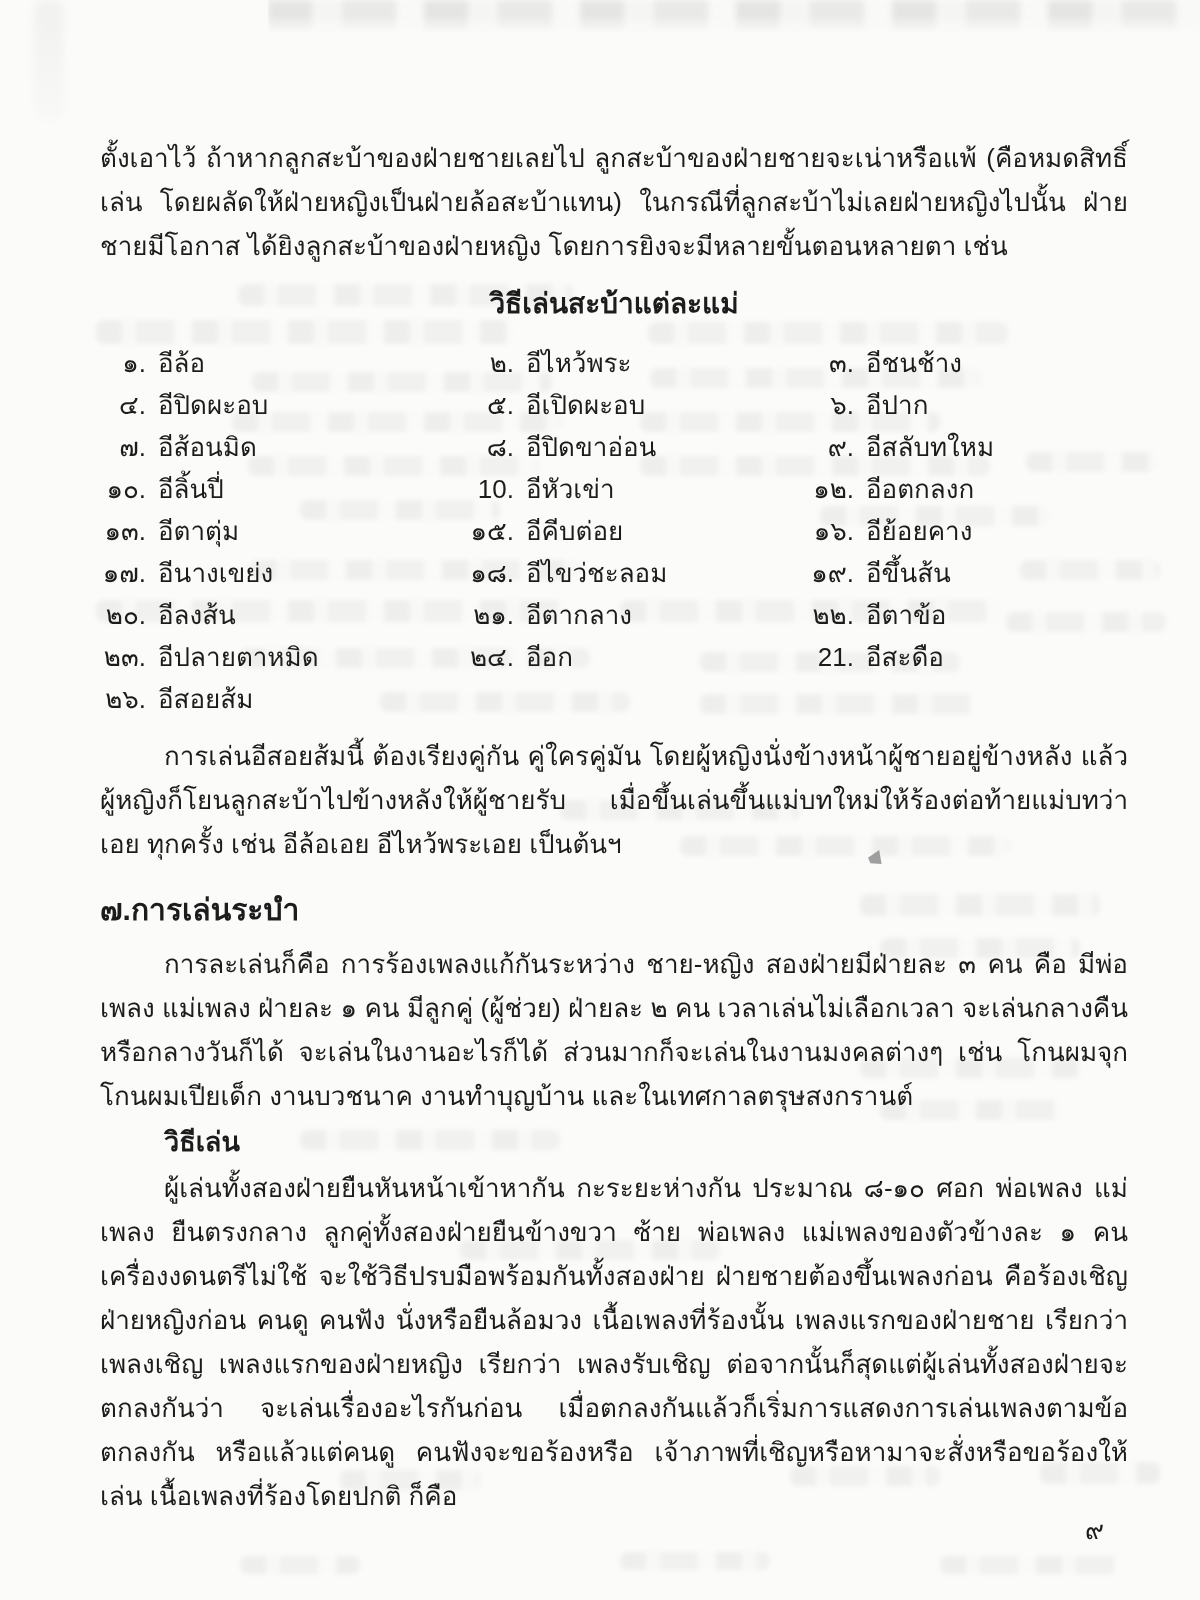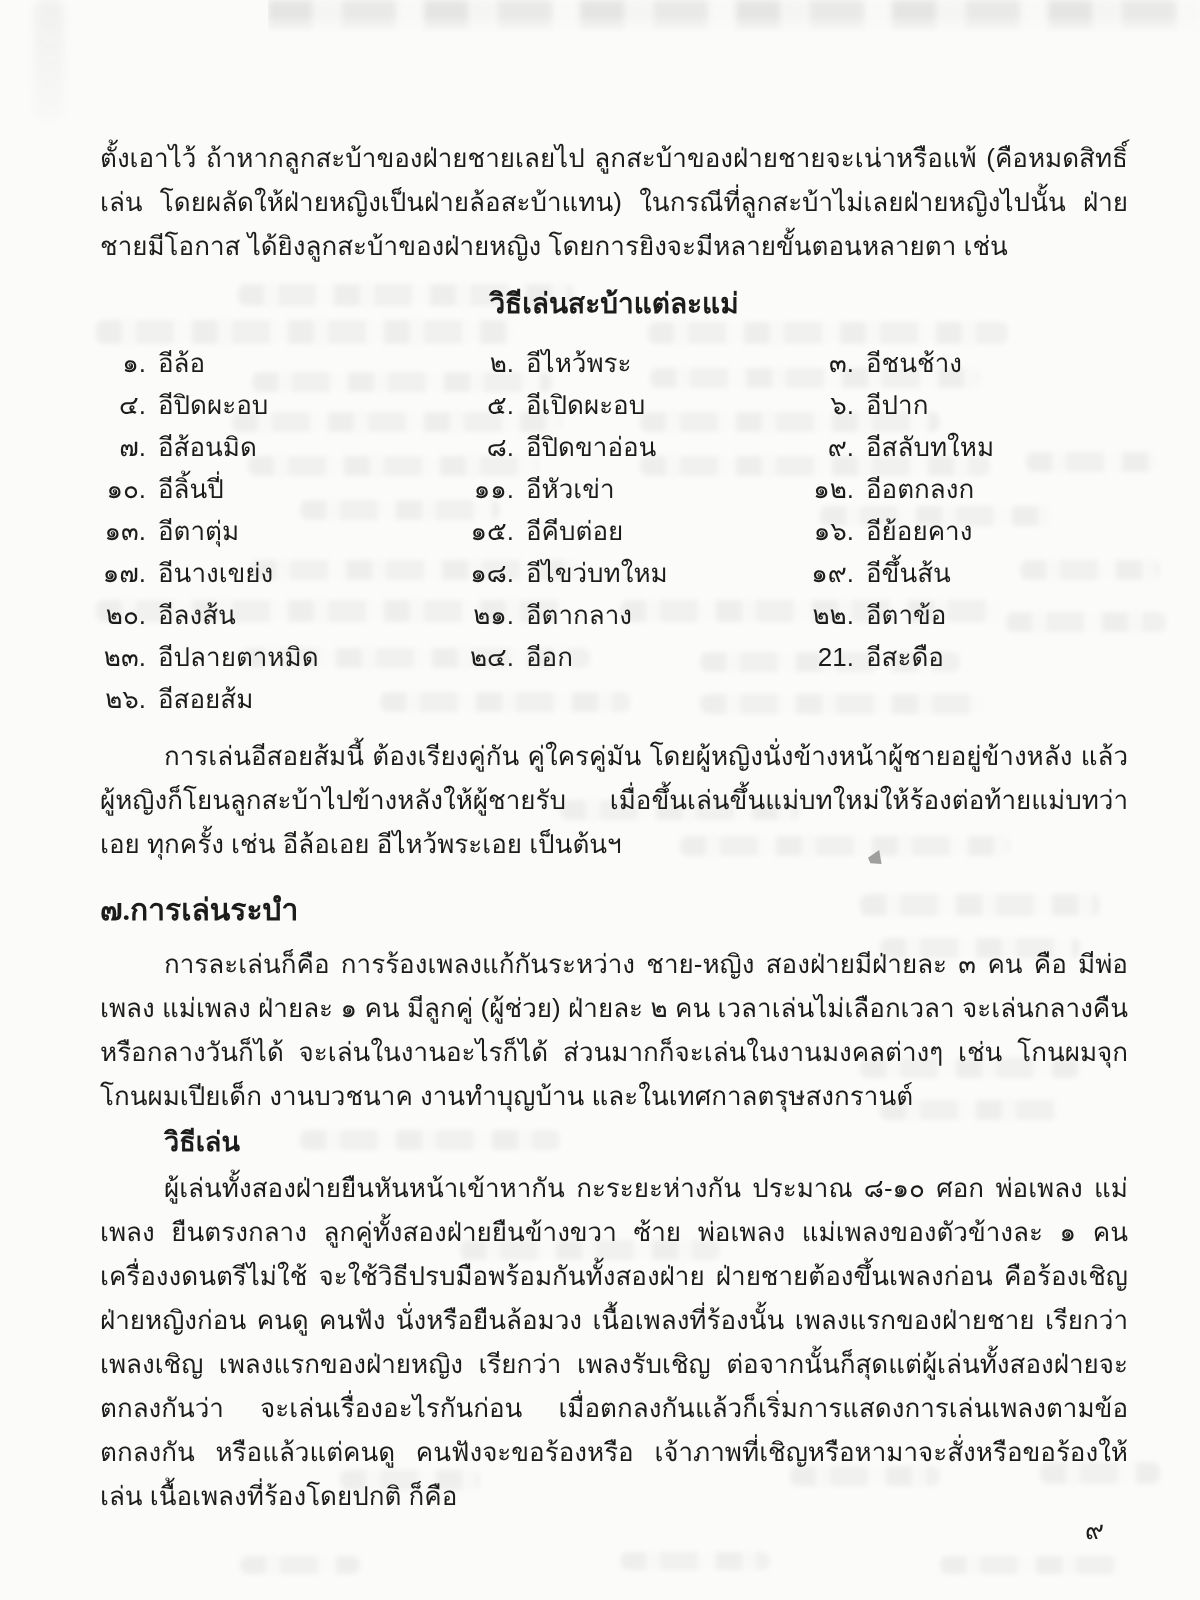--- a/index.html
+++ b/index.html
@@ -41,21 +41,20 @@
     width:58px; flex:none;
     text-align:right;
     padding-right:12px;
     box-sizing:border-box;
   }
   .section-heading {
     font-weight:bold;
     font-size:30px;
     margin:22px 0 10px 0;
     line-height:44px;
-    font-family:Liberation Serif, serif;
   }
   .sub-heading {
     font-weight:bold;
     font-size:27px;
     margin:2px 0 2px 64px;
     line-height:44px;
   }
   .page-number {
     position:absolute;
     right:96px; bottom:50px;
@@ -181,21 +180,21 @@
       </div>
     <div class="move-cell">
         <span class="move-no">๙.</span>
         <span>อีสลับทใหม</span>
       </div>
     <div class="move-cell">
         <span class="move-no">๑๐.</span>
         <span>อีลิ้นปี่</span>
       </div>
     <div class="move-cell">
-        <span class="move-no">๑๑.</span>
+        <span class="move-no">10.</span>
         <span>อีหัวเข่า</span>
       </div>
     <div class="move-cell">
         <span class="move-no">๑๒.</span>
         <span>อีอตกลงก</span>
       </div>
     <div class="move-cell">
         <span class="move-no">๑๓.</span>
         <span>อีตาตุ่ม</span>
       </div>
@@ -206,21 +205,21 @@
     <div class="move-cell">
         <span class="move-no">๑๖.</span>
         <span>อีย้อยคาง</span>
       </div>
     <div class="move-cell">
         <span class="move-no">๑๗.</span>
         <span>อีนางเขย่ง</span>
       </div>
     <div class="move-cell">
         <span class="move-no">๑๘.</span>
-        <span>อีไขว่บทใหม</span>
+        <span>อีไขว่ชะลอม</span>
       </div>
     <div class="move-cell">
         <span class="move-no">๑๙.</span>
         <span>อีขึ้นส้น</span>
       </div>
     <div class="move-cell">
         <span class="move-no">๒๐.</span>
         <span>อีลงส้น</span>
       </div>
     <div class="move-cell">

